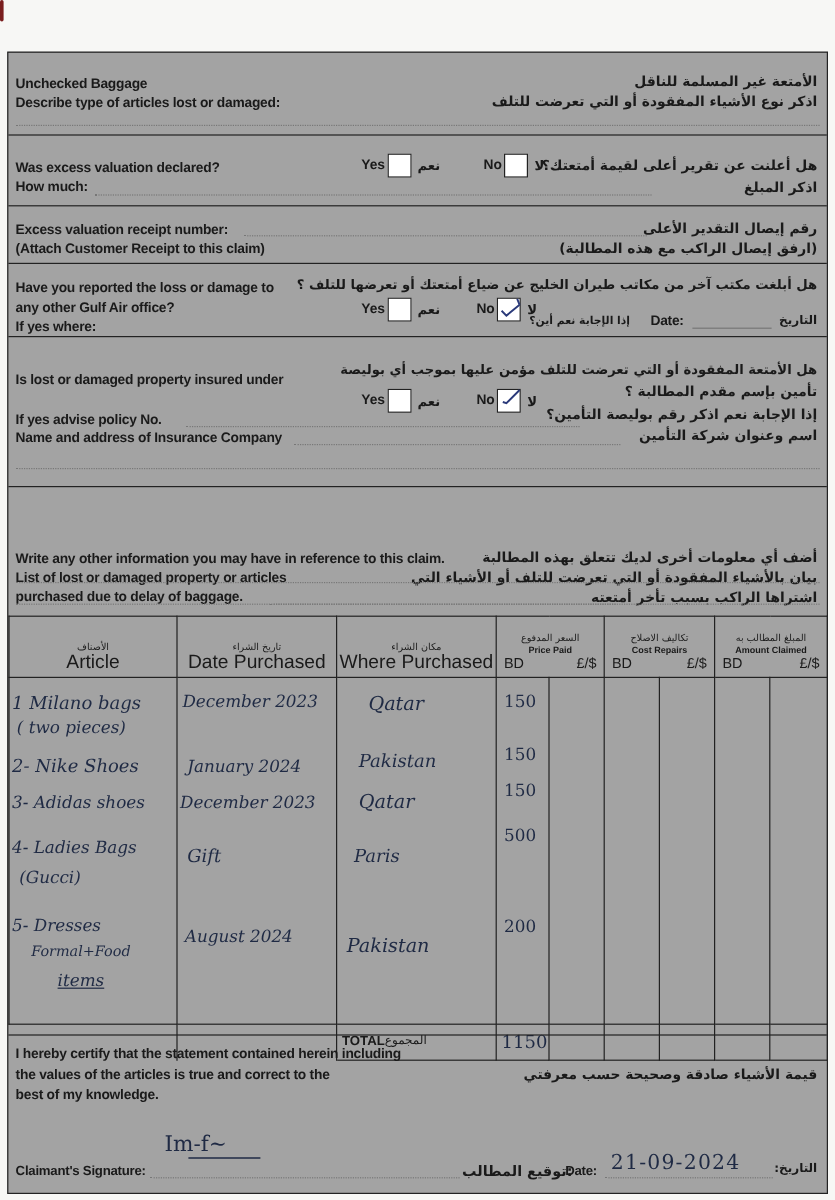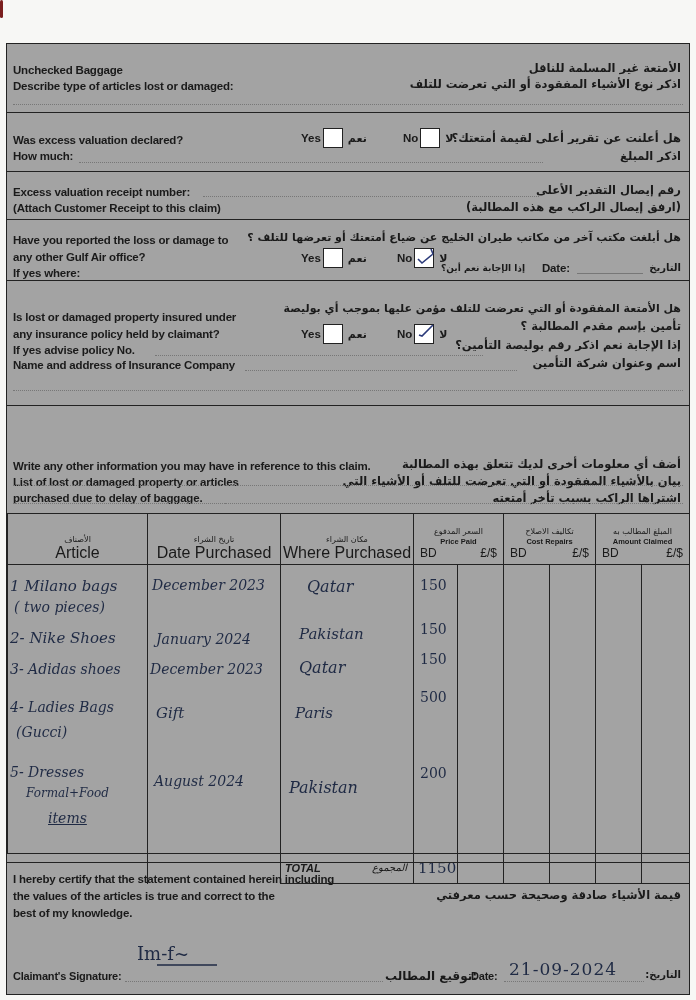--- a/index.html
+++ b/index.html
@@ -22,21 +22,21 @@
   .cb-ar { font-family: "DejaVu Sans", sans-serif; font-size: 11px; margin-left: 3px; }
   .hand { font-family: "DejaVu Serif", serif; font-style: italic; color: #1f2a44; position: absolute; white-space: nowrap; }
 
   table.items { position: absolute; left: 0; top: 469px; width: 682px; border-collapse: collapse; table-layout: fixed; }
   table.items td, table.items th { border: 1.5px solid #222; padding: 0; vertical-align: top; }
   table.items th { height: 46px; font-weight: normal; text-align: center; vertical-align: bottom; padding-bottom: 4px; }
   .th-ar { display: block; font-family: "DejaVu Sans", sans-serif; font-size: 8px; line-height: 10px; }
   .th-en { display: block; font-size: 16px; line-height: 15px; }
   .th-sub { display: block; font-size: 7.5px; font-weight: bold; line-height: 9px; }
   .cur { display: flex; justify-content: space-between; font-size: 12px; padding: 0 6px; line-height: 14px; }
-  .total-lbl { font-size: 11px; font-weight: bold; display: flex; justify-content: space-between; padding: 8px 6px 0 4px; font-style: italic; }
+  .total-lbl { font-size: 11px; font-weight: bold; display: flex; padding: 8px 6px 0 4px; }
   .total-lbl .a { font-family: "DejaVu Sans", sans-serif; font-weight: normal; font-size: 10px; }
 </style>
 </head>
 <body>
 
 <div class="mark"></div>
 
 <div class="form">
 
   <div class="sec" style="top:0;height:69px;">
@@ -93,21 +93,20 @@
       <span class="cb-ar">لا</span>
     </div>
     <div class="en" style="left:434px;top:40px;font-size:9px;font-family:'DejaVu Sans',sans-serif;">إذا الإجابة نعم أين؟</div>
     <div class="en" style="left:535px;top:40px;">Date:</div>
     <div class="dots" style="left:570px;right:46px;top:53px;border-bottom-style:solid;"></div>
     <div class="ar" style="top:40px;font-size:10px;">التاريخ</div>
   </div>
 
   <div class="sec" style="top:237px;height:125px;">
     <div class="en" style="top:28px;">Is lost or damaged property insured under</div>
-    <div class="en" style="top:45px;">any insurance policy held by claimant?</div>
     <div class="en" style="top:61px;">If yes advise policy No.</div>
     <div class="dots" style="left:148px;right:206px;top:74px;"></div>
     <div class="en" style="top:76px;">Name and address of Insurance Company</div>
     <div class="dots" style="left:238px;right:172px;top:89px;"></div>
     <div class="dots" style="left:6px;right:6px;top:109px;"></div>
     <div class="ar" style="top:20px;font-size:11px;">هل الأمتعة المفقودة أو التي تعرضت للتلف مؤمن عليها بموجب أي بوليصة</div>
     <div class="ar" style="top:37px;">تأمين بإسم مقدم المطالبة ؟</div>
     <div class="ar" style="top:56px;">إذا الإجابة نعم اذكر رقم بوليصة التأمين؟</div>
     <div class="ar" style="top:74px;">اسم وعنوان شركة التأمين</div>
     <div class="cb-group" style="left:294px;top:43px;">

